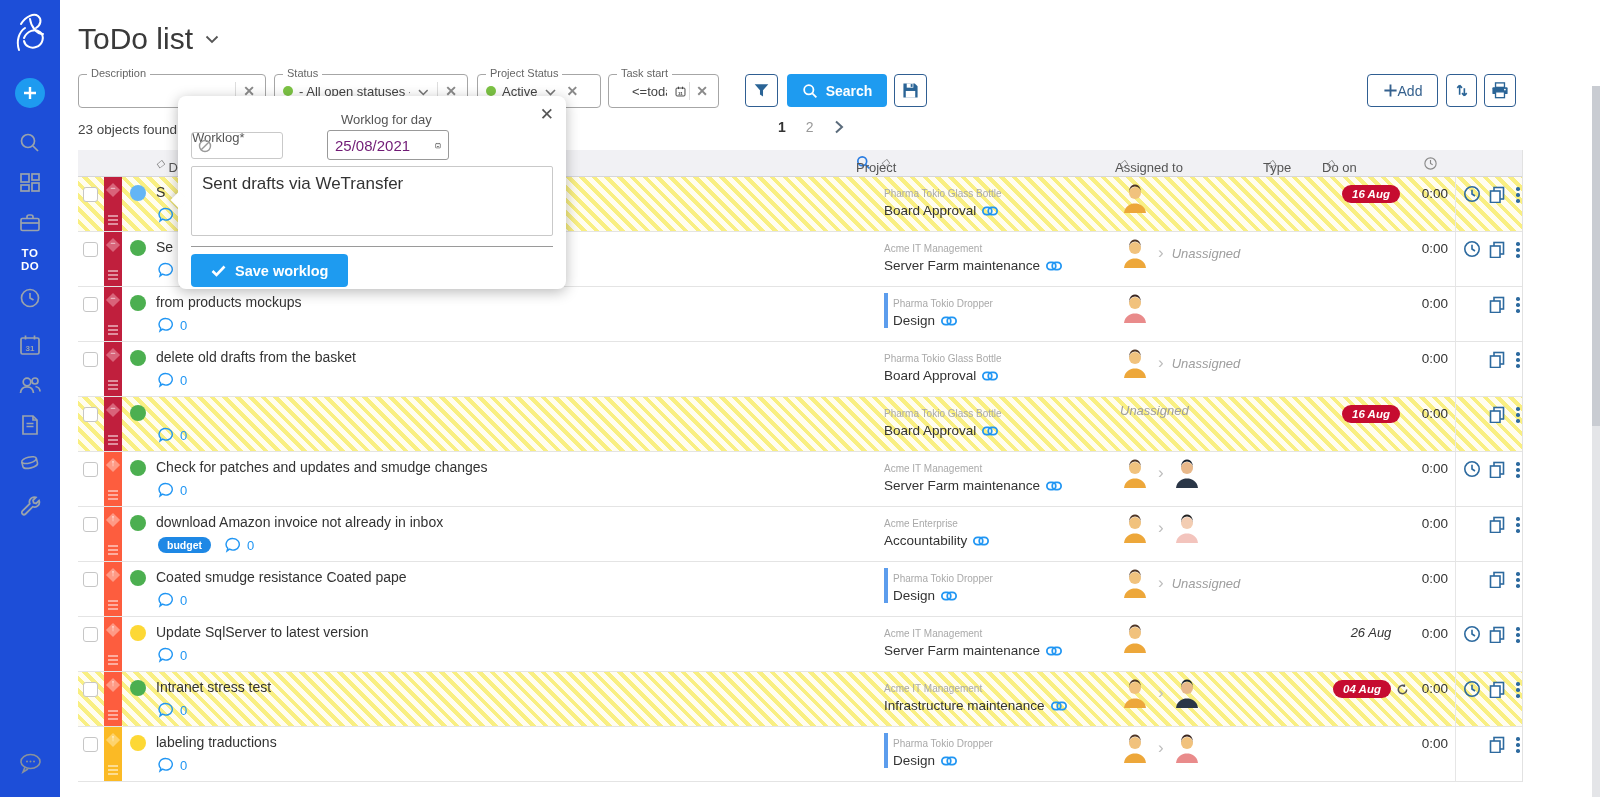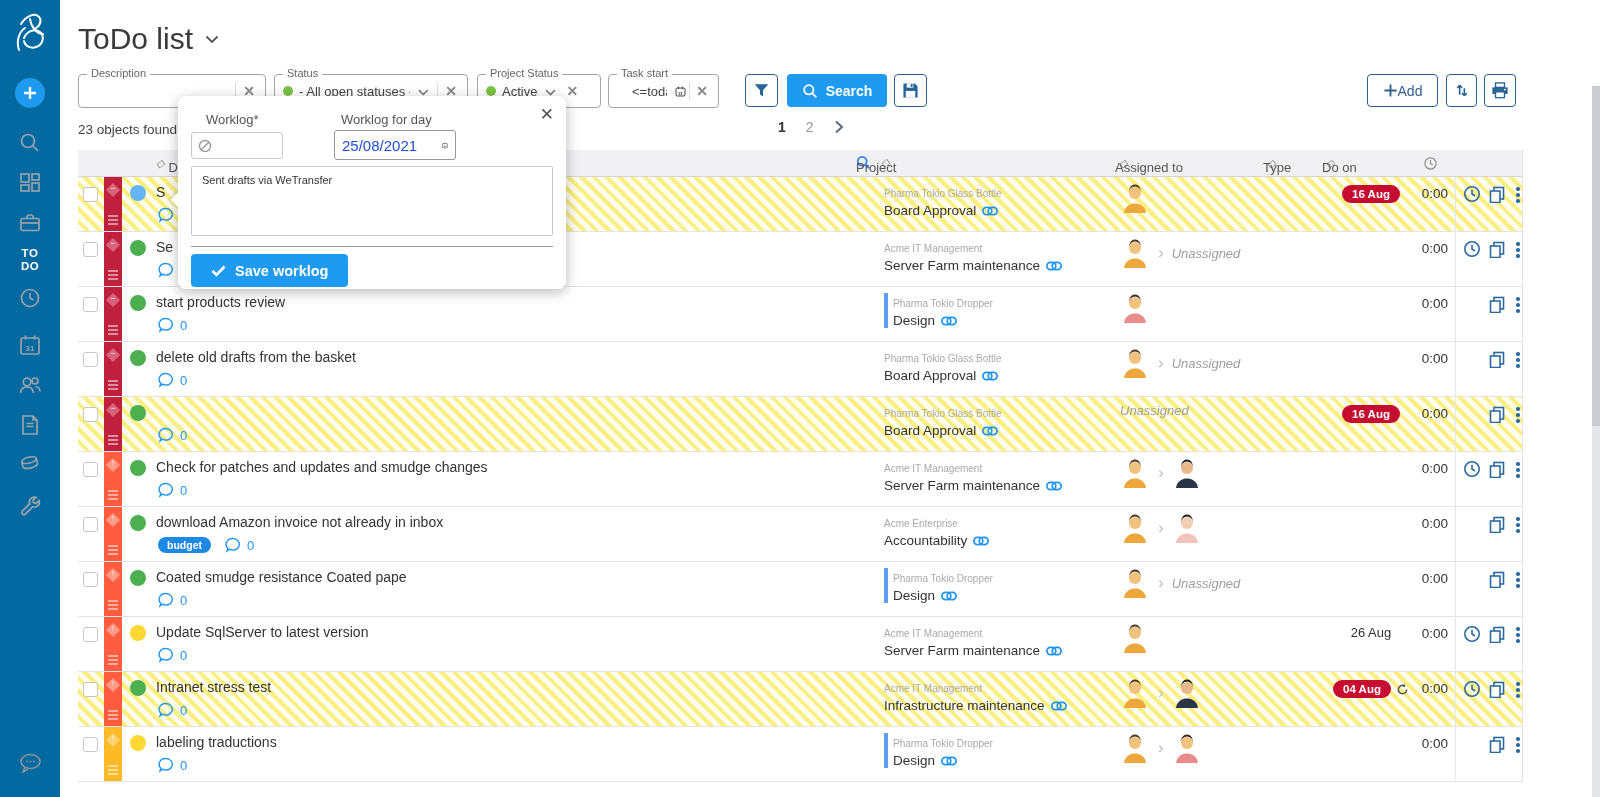--- a/index.html
+++ b/index.html
@@ -1,20 +1,20 @@
 <!DOCTYPE html>
 <html><head>
 <meta charset="utf-8">
 <style>
   * { margin:0; padding:0; box-sizing:border-box; }
   html,body { width:1600px; height:797px; overflow:hidden; background:#fff;
               font-family:"Liberation Sans", sans-serif; }
 
   
-  #sidebar { position:absolute; left:0; top:0; width:60px; height:797px; background:#0369a1; z-index:5; }
+  #sidebar { position:absolute; left:0; top:0; width:60px; height:797px; background:#1d4ed8; z-index:5; }
   .sb-item { position:absolute; left:0; width:60px; display:flex; justify-content:center; align-items:center; }
   .sb-item svg { display:block; }
   #plus-btn { position:absolute; left:15px; top:78px; width:30px; height:30px; border-radius:50%;
               background:#1e9bf0; color:#fff; display:flex; align-items:center; justify-content:center; cursor:pointer; }
   .todo-active { color:#fff; font-weight:bold; font-size:11.5px; line-height:1.15; text-align:center; letter-spacing:.5px; }
 
   
   #main { position:absolute; left:60px; top:0; width:1540px; height:797px; }
   #page-title { position:absolute; left:18px; top:22px; font-size:30px; font-weight:300; color:#3a3a3a;
                 display:flex; align-items:center; gap:12px; }
@@ -67,45 +67,45 @@
   .ccount { color:#2196f3; font-size:13px; }
   .tagpill { background:#1e88e5; color:#fff; font-size:10.5px; font-weight:bold; padding:2px 9px;
              border-radius:9px; margin-right:8px; }
   .cell-proj { position:absolute; left:806px; top:6px; display:flex; }
   .pcolorbar { width:4px; background:#5c9ded; margin-right:5px; flex:none; }
   .projname { font-size:10px; color:#a9a9a9; white-space:nowrap; }
   .phase { font-size:13.5px; color:#333; white-space:nowrap; display:flex; align-items:center; gap:6px; margin-top:2px; }
   .cell-assigned { position:absolute; left:1042px; top:6px; display:flex; align-items:center; gap:6px; }
   .unassigned { font-style:italic; color:#9e9e9e; font-size:13px; }
   .chevr { color:#bdbdbd; font-size:17px; margin:0 2px; }
-  .cell-doon { position:absolute; left:1238px; top:8px; width:110px; display:flex; align-items:center; justify-content:center; gap:5px; }
+  .cell-doon { position:absolute; left:1238px; top:8px; width:110px; display:flex; align-items:center; justify-content:center; gap:5px;font-style:italic; }
   .badge { background:#c60c30; color:#fff; font-size:11.5px; font-weight:bold; padding:3px 10px; border-radius:11px; white-space:nowrap; }
   .doon-text { font-size:13px; color:#333; }
   .cell-time { position:absolute; left:1300px; top:9px; width:70px; text-align:right; font-size:13.5px; color:#333; }
   .cell-acts { position:absolute; left:1377px; top:0; bottom:0; width:68px; border-left:1px solid #e6e6e6;
                display:flex; align-items:flex-start; padding:8px 0 0 7px; gap:7px; }
   .kebab { display:flex; flex-direction:column; gap:2.5px; padding:2px 3px; cursor:pointer; }
   .kebab i { width:3.5px; height:3.5px; border-radius:50%; background:#2d6a9f; }
   .actic { cursor:pointer; }
 
   
   #popup { position:absolute; left:118px; top:96px; width:388px; height:193px; background:#fff; z-index:60;
            border-radius:8px; box-shadow:0 3px 14px rgba(0,0,0,.28); }
   #popup .tail { position:absolute; left:-5px; top:98px; width:12px; height:12px; background:#fff; transform:rotate(45deg);
                  box-shadow:-2px 2px 3px rgba(0,0,0,.08); }
   #popup-close { position:absolute; right:12px; top:8px; font-size:17px; color:#555; cursor:pointer; }
   .plabel { position:absolute; font-size:13px; color:#555; }
-  #wl-label { left:14px; top:16px;margin-left:14px; }
+  #wl-label { left:14px; top:34px; }
   #wl-input { position:absolute; left:13px; top:36px; width:92px; height:27px; border:1px solid #c9c9c9;
               border-radius:3px; display:flex; align-items:center; padding-left:6px; }
   #day-label { left:163px; top:16px; }
-  #day-input { position:absolute; left:156px; top:34px; width:122px; height:30px; border:1px solid #999; border-radius:3px;
-               display:flex; align-items:center; gap:25px; padding:0 7px; font-size:15px; color:#1d4ed8; }
+  #day-input { position:absolute; left:149px; top:34px; width:122px; height:30px; border:1px solid #999; border-radius:3px;
+               display:flex; align-items:center; gap:25px; padding:0 7px; font-size:15px; color:#701a75; }
   #wl-note { position:absolute; left:13px; top:70px; width:362px; height:70px; border:1px solid #c9c9c9; border-radius:2px;
-             resize:none; font-family:"Liberation Sans",sans-serif; font-size:11px; color:#333; padding:7px 10px; outline:none; }
+             resize:none; font-family:"Liberation Sans",sans-serif; font-size:17px; color:#333; padding:7px 10px; outline:none; }
   #popup-divider { position:absolute; left:13px; right:13px; top:150px; border-top:1px solid #9a9a9a; }
   #save-worklog { position:absolute; left:13px; top:158px; height:33px; padding:0 20px; background:#1e9bf0; border:none;
                   border-radius:4px; color:#fff; font-weight:bold; font-size:14.5px; display:flex; align-items:center; gap:9px; cursor:pointer; }
 
   #scrollbar { position:absolute; left:1592px; top:86px; width:8px; height:711px; background:#e4e5e8; }
   #scroll-thumb { width:8px; height:340px; background:#c9ccd2; }
 </style>
 </head>
 <body>
 
@@ -448,21 +448,21 @@
     <span class="pbar pbar-crimson">
       <span class="pdiamond"></span>
             <span class="pmark">−</span>
       <span class="pgrip">
               <i></i>
               <i></i>
               <i></i>
             </span>
     </span>
     <span class="sdot" style="background:#4caf50"></span>
-    <span class="tname">start products review</span>
+    <span class="tname">from products mockups</span>
     <span class="line2">
 
       <svg width="16" height="16" viewBox="0 0 16 16">
               <path d="M8 1.5a6.3 5.8 0 1 1-3.4 10.7L2 14l.8-2.8A6.3 5.8 0 0 1 8 1.5z" fill="none" stroke="#2196f3" stroke-width="1.4"></path>
             </svg>
             <span class="ccount">0</span>
     </span>
     <span class="cell-proj">
       <i class="pcolorbar"></i>
       <span>

